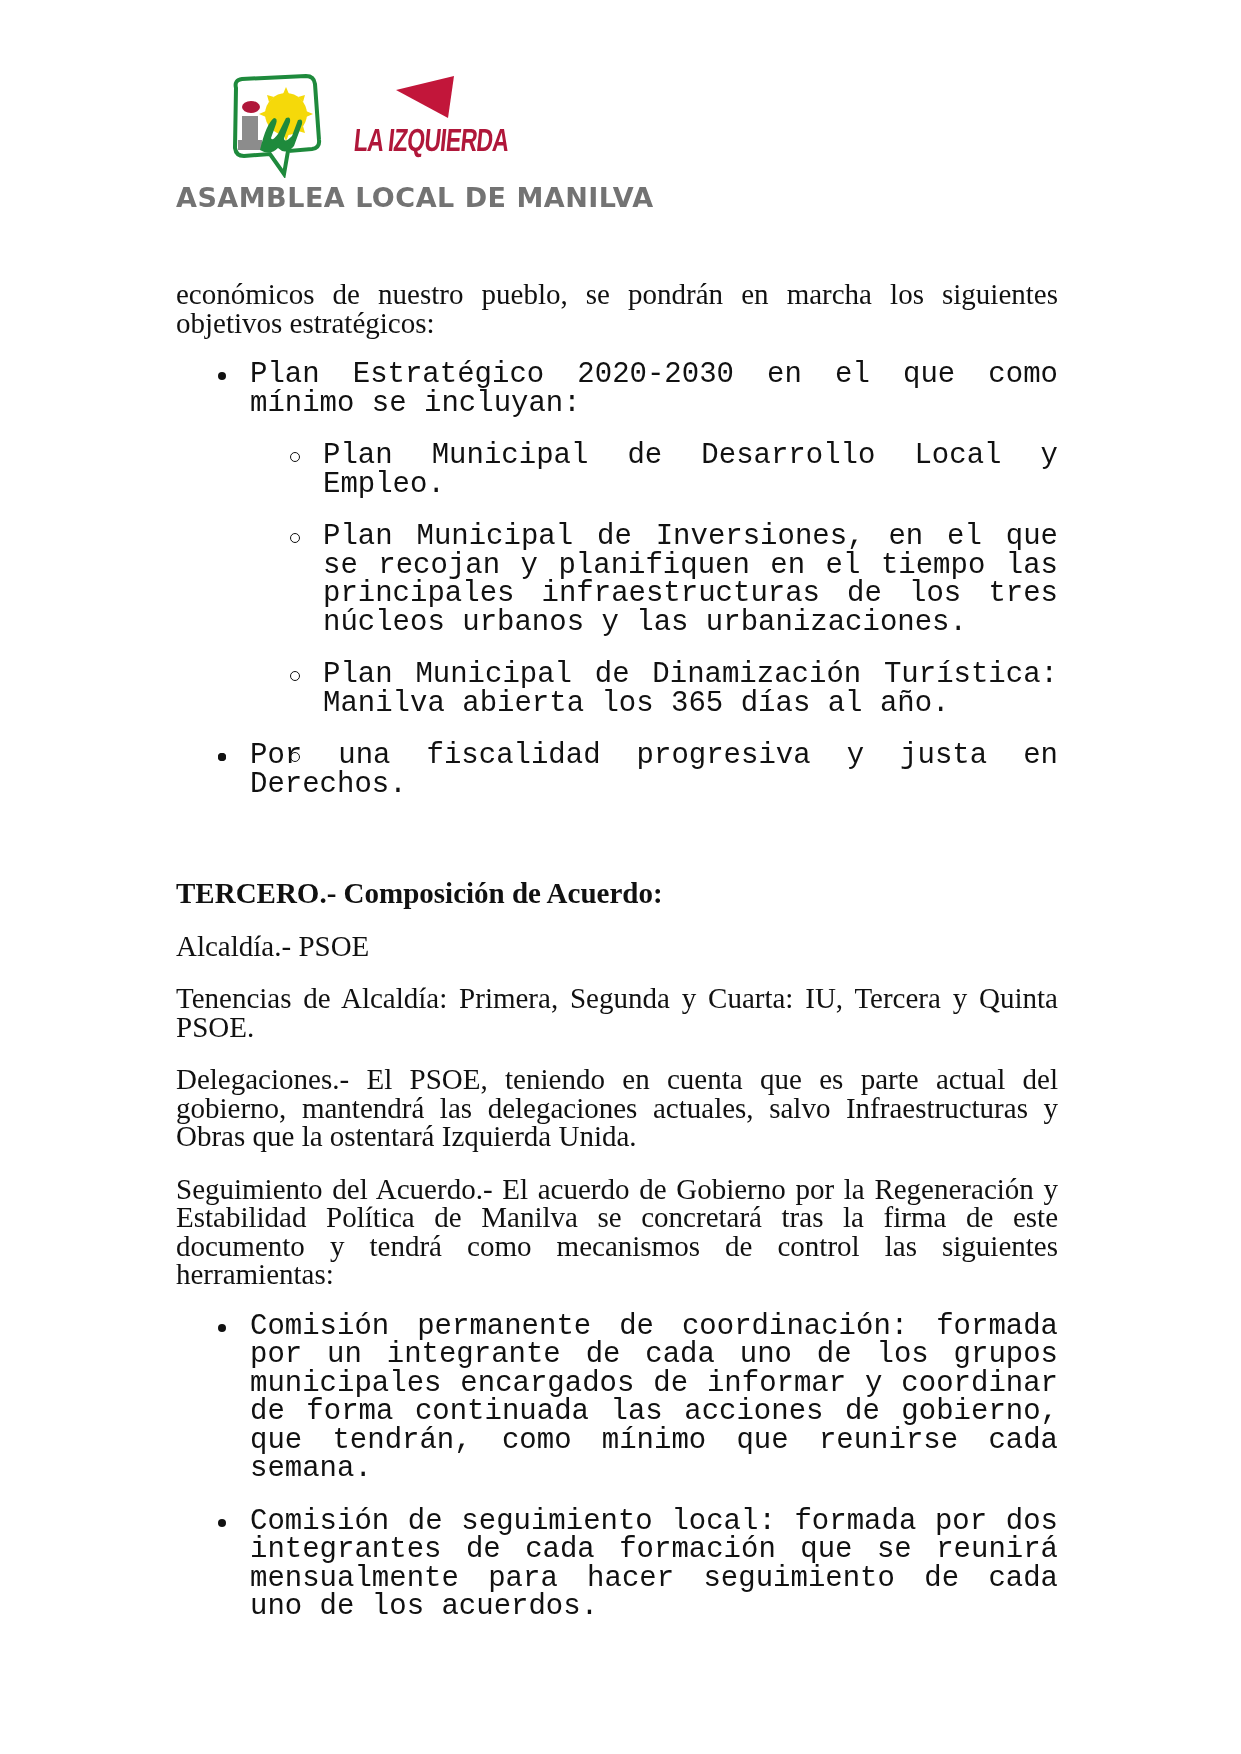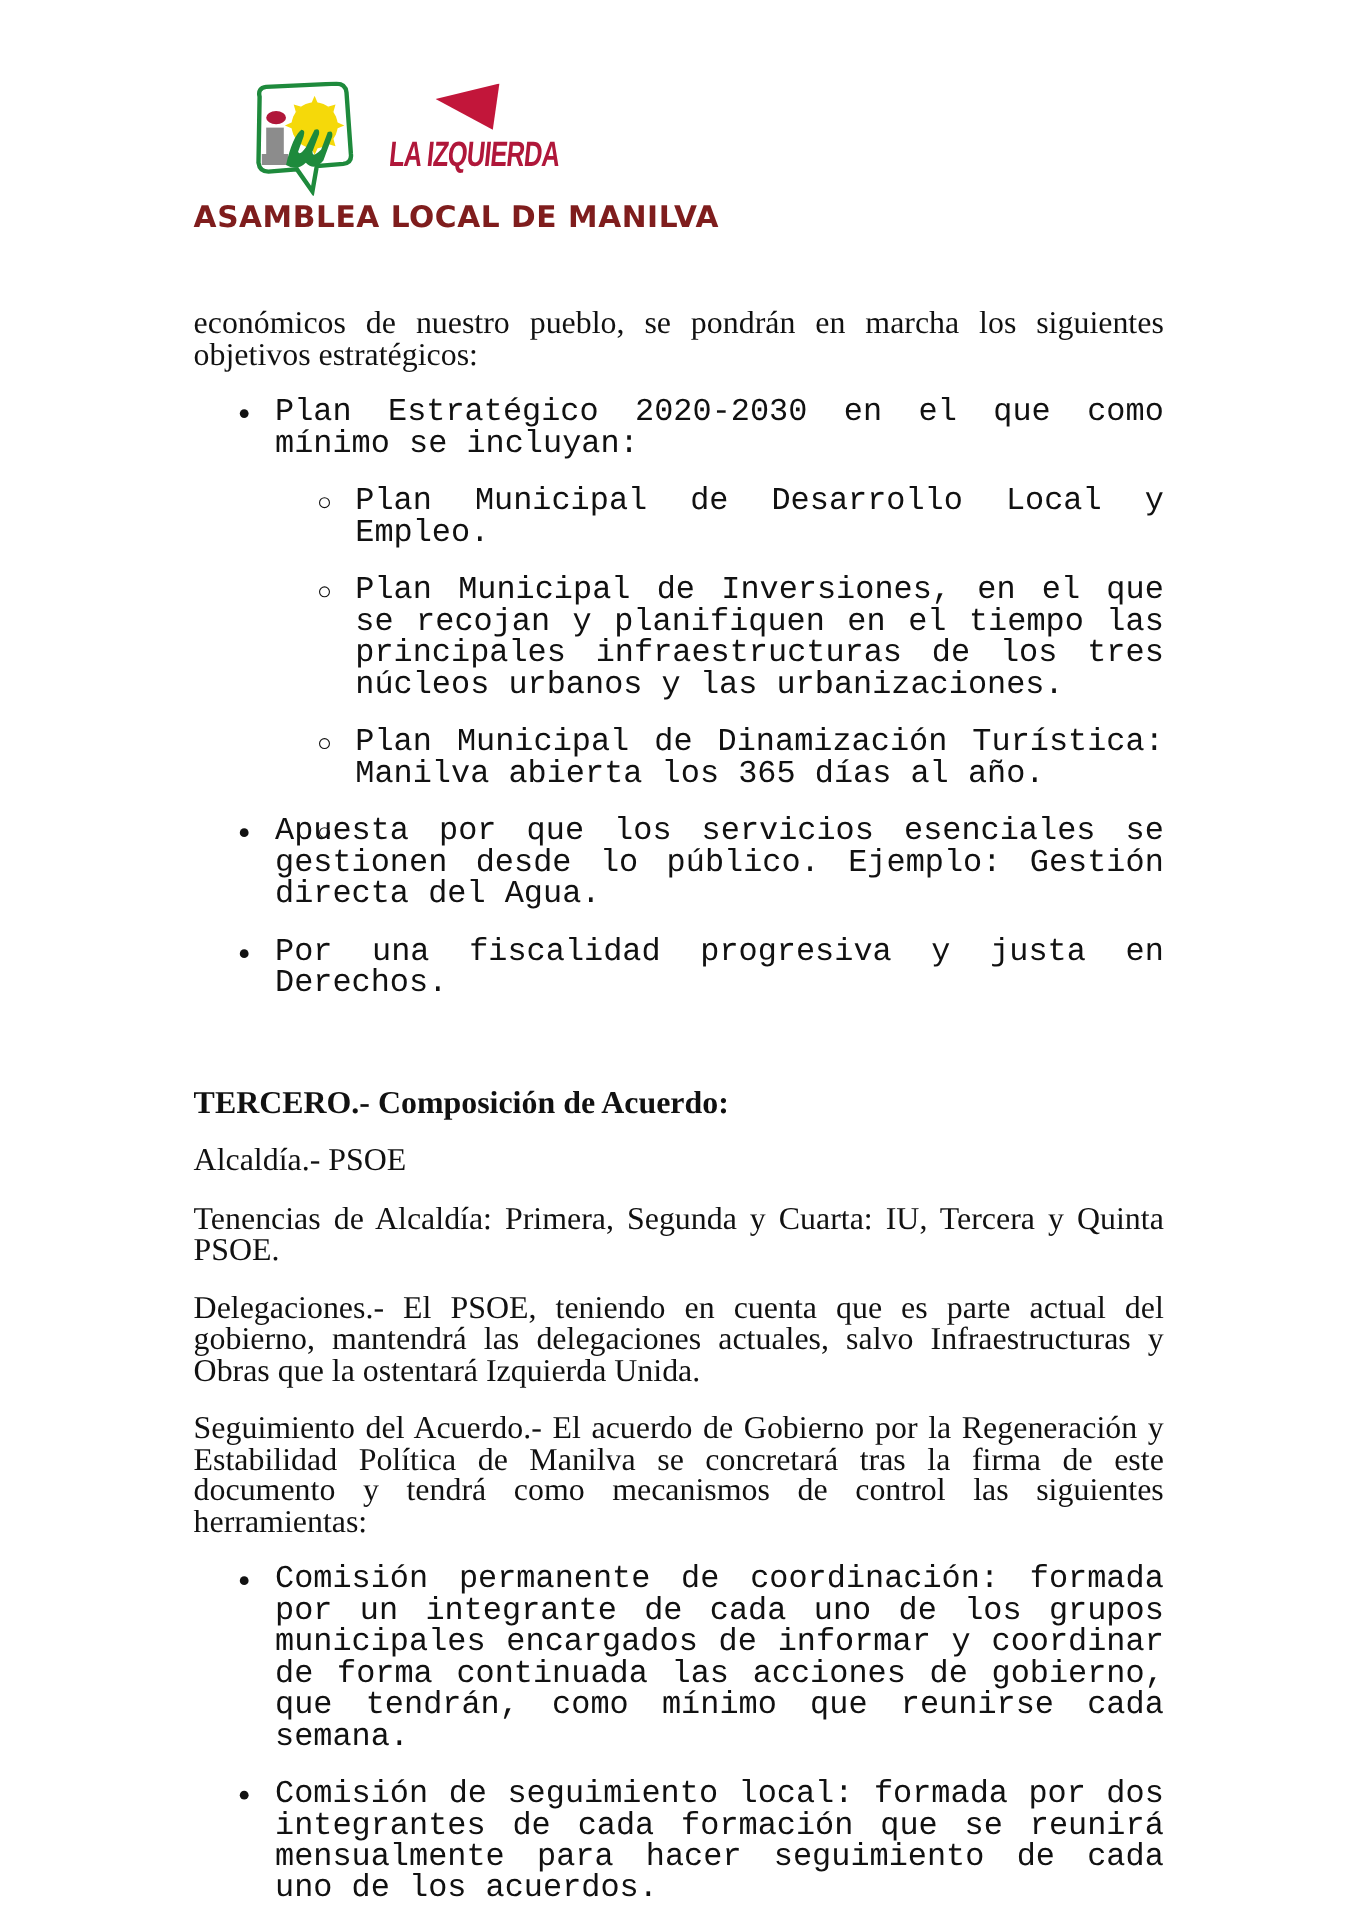--- a/index.html
+++ b/index.html
@@ -12,21 +12,21 @@
     .header { position: absolute; left: 176px; top: 70px; width: 460px; height: 160px; }
     .iu-logo { position: absolute; left: 50px; top: 4px; width: 100px; height: 104px; }
     .lai-triangle { position: absolute; left: 220px; top: 6px; }
     .lai-text {
       position: absolute; left: 180px; top: 52px; font-family: "Liberation Sans", "DejaVu Sans", sans-serif;
       font-weight: bold; font-size: 32px; color: #b0173a; letter-spacing: -1px;
       transform: scaleX(0.72) skewX(-8deg); transform-origin: left top; white-space: nowrap;
     }
     .asamblea {
       position: absolute; left: 0px; top: 112px; font-family: "DejaVu Sans", "Liberation Sans", sans-serif;
-      font-weight: bold; font-size: 27px; color: #7f1d1d; letter-spacing: 0.5px; white-space: nowrap;
+      font-weight: bold; font-size: 27px; color: #737373; letter-spacing: 0.5px; white-space: nowrap;
     }
     
     .content { position: absolute; left: 176px; top: 280px; width: 882px; font-size: 29px; line-height: 28.5px; }
     p { margin: 0; text-align: justify; }
     .para { margin-bottom: 24px; }
     .bullet-list { list-style: none; margin: 0; padding: 0; }
     .b-item { position: relative; padding-left: 74px; margin-bottom: 24px; text-align: justify; font-family: Liberation Mono, monospace; }
     .b-item .dot {
       position: absolute; left: 42px; top: 11px; width: 8px; height: 8px; border-radius: 50%; background: #111;
     }
@@ -92,21 +92,20 @@
             <span class="circ"></span>
             <span>Plan Municipal de Dinamización Turística: Manilva abierta los 365 días al año.</span>
           </li>
           <li class="s-item" style="margin-bottom:0;">
             <span class="circ"></span>
           </li>
         </ul>
       </li>
       <li class="b-item">
         <span class="dot"></span>
-        <span>Apuesta por que los servicios esenciales se gestionen desde lo público. Ejemplo: Gestión directa del Agua.</span>
       </li>
       <li class="b-item">
         <span class="dot"></span>
         <span>Por una fiscalidad progresiva y justa en Derechos.</span>
       </li>
     </ul>
 
     <p class="heading">TERCERO.- Composición de Acuerdo:</p>
     <p class="para">Alcaldía.- PSOE</p>
     <p class="para">Tenencias de Alcaldía: Primera, Segunda y Cuarta: IU, Tercera y Quinta PSOE.</p>

